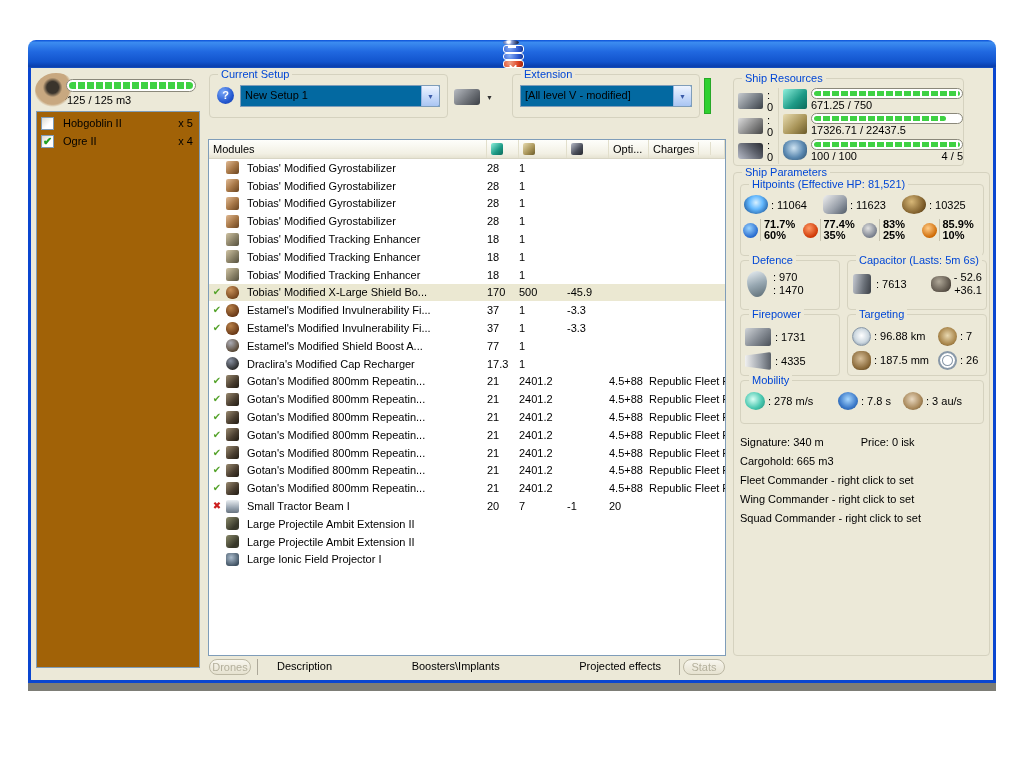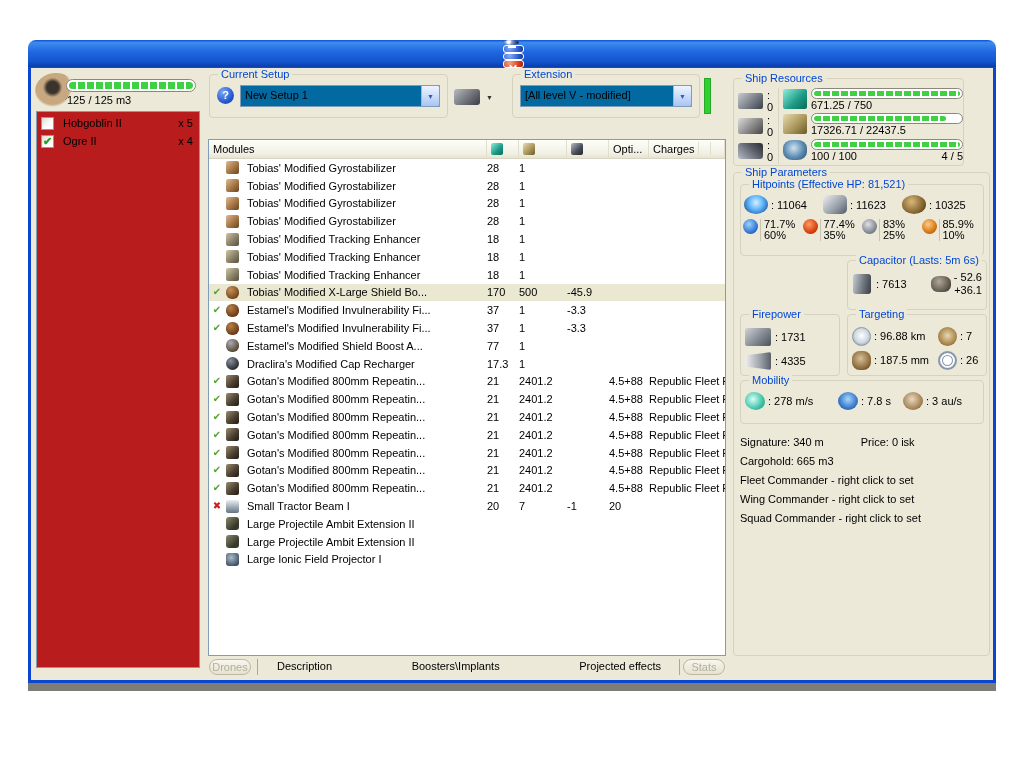--- a/index.html
+++ b/index.html
@@ -43,21 +43,21 @@
     color:#b4b09c;background:linear-gradient(180deg,#f8f6ee,#e6e2d0);text-align:center;line-height:14px;box-sizing:border-box;}
   .vsep{position:absolute;width:1px;height:16px;background:#aca899;top:591px;}
   .ic{display:inline-block;flex:none;}
 
   
   .drones-icon{position:absolute;left:4px;top:5px;width:42px;height:36px;border-radius:50%;
     background:radial-gradient(circle at 42% 40%,#3a342c 0 18%,#c8a880 30% 52%,rgba(200,168,128,0) 60%),
                radial-gradient(circle at 66% 62%,#413a30 0 14%,rgba(0,0,0,0) 15%);}
   .drone-bar{position:absolute;left:35px;top:11px;width:130px;height:13px;}
   .drone-cap{position:absolute;left:36px;top:26px;}
-  .drone-list{position:absolute;left:5px;top:43px;width:164px;height:557px;background:#b91c1c;
+  .drone-list{position:absolute;left:5px;top:43px;width:164px;height:557px;background:#a16207;
     border:1px solid #7f9db9;box-sizing:border-box;padding-top:2px;}
   .drone-item{display:flex;align-items:center;height:18px;padding:0 6px 0 4px;}
   .checkbox{width:13px;height:13px;border:1px solid #7f9db9;background:linear-gradient(135deg,#dcdad0,#fff 60%);
     margin-right:9px;box-sizing:border-box;text-align:center;line-height:11px;font-size:11px;font-weight:bold;color:#21a121;flex:none;}
   .checkbox.checked::after{content:"\2714";}
   .d-name{flex:1;white-space:nowrap;overflow:hidden;}
   .d-qty{white-space:nowrap;}
 
   
   .cs-group{left:178px;top:6px;width:239px;height:44px;}
@@ -136,21 +136,21 @@
   .subgroup .glabel{background:#ece9d8;}
 
   .sp-hitpoints{left:6px;top:11px;width:244px;height:72px;}
   .hp-row{display:flex;padding:10px 2px 0 3px;}
   .hp-row .stat{flex:1;display:flex;align-items:center;}
   .hp-row .ic{width:24px;height:19px;margin-right:3px;}
   .shield-hp-icon{background:radial-gradient(circle at 50% 40%,#d8f0ff,#66baff 40%,#2a6aae 78%);border-radius:50%;}
   .armor-hp-icon{background:linear-gradient(135deg,#f0f0f0,#99a0aa 58%,#505a66);border-radius:5px;}
   .structure-hp-icon{background:radial-gradient(circle at 40% 35%,#d8b878,#7a5a28 68%,#3a2a10);border-radius:50%;}
   .resist-row{display:flex;padding:5px 2px 0 2px;}
-  .resist-cell{flex:1;display:flex;}
+  .resist-cell{flex:1;display:flex;align-items:center;font-weight:bold;}
   .resist-cell .ic{width:15px;height:15px;margin-right:2px;}
   .em-resist-icon{background:radial-gradient(circle at 40% 35%,#9ad4ff,#2266cc 72%);border-radius:50%;}
   .thermal-resist-icon{background:radial-gradient(circle at 40% 35%,#ff9a66,#cc3300 72%);border-radius:50%;}
   .kinetic-resist-icon{background:radial-gradient(circle at 40% 35%,#e0e0e0,#737a88 72%);border-radius:50%;}
   .explosive-resist-icon{background:radial-gradient(circle at 40% 35%,#ffcc88,#cc6600 72%);border-radius:50%;}
   .resist-vals{border-left:1px solid #c8c4b0;padding-left:3px;line-height:11px;}
   .resist-vals div{white-space:nowrap;}
 
   .sp-defence{left:6px;top:87px;width:100px;height:50px;}
   .def-body{display:flex;align-items:center;padding:10px 0 0 6px;}
@@ -617,20 +617,30 @@
             <div class="resist-cell">
     <span class="ic explosive-resist-icon"></span>
     <span class="resist-vals">
       <div class="r-top">85.9%</div>
       <div class="r-bot">10%</div>
     </span>
   </div>
           </div>
       </div>
 
+      <div class="subgroup sp-defence">
+        <span class="glabel">Defence</span>
+        <div class="def-body">
+          <span class="defence-shield-icon ic"></span>
+          <span class="two-line">
+            <div>: 970</div>
+            <div>: 1470</div>
+          </span>
+        </div>
+      </div>
 
       <div class="subgroup sp-capacitor">
         <span class="glabel">Capacitor (Lasts: 5m 6s)</span>
         <div class="cap-body">
           <span class="capacitor-unit-icon ic"></span>
           <span>: 7613</span>
           <span class="cap-delta">
             <span class="cap-drain-icon ic"></span>
             <span class="two-line">
               <div>- 52.6</div>

